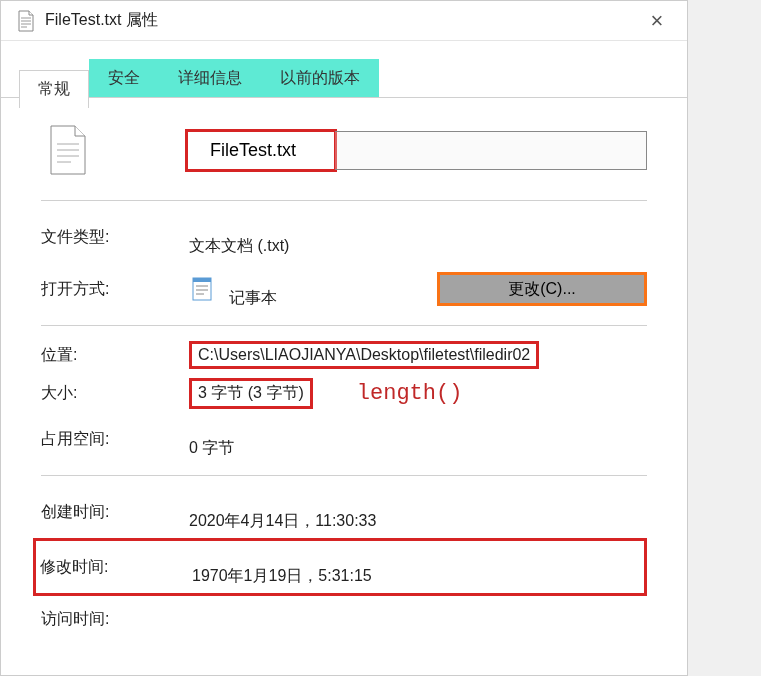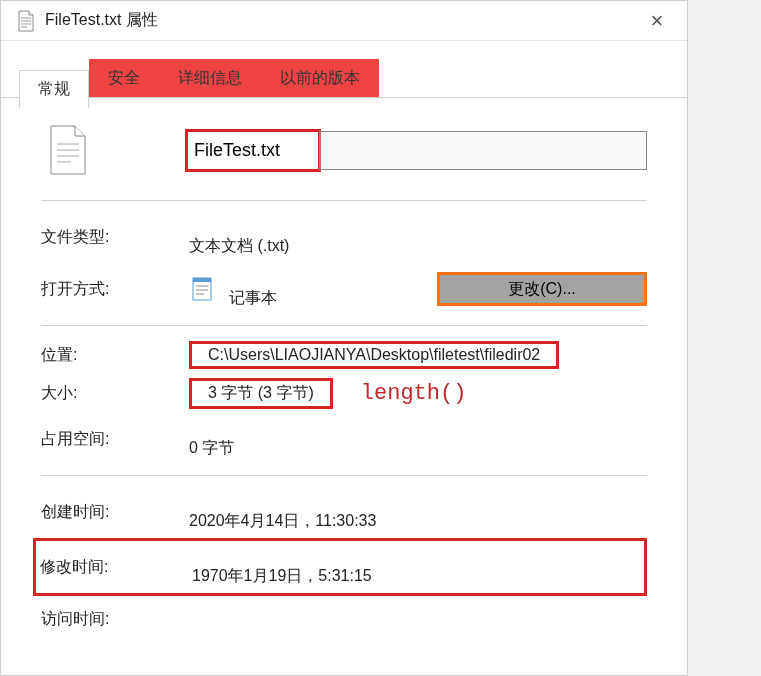--- a/index.html
+++ b/index.html
@@ -3,36 +3,36 @@
   <meta charset="utf-8">
   <style>
     * { box-sizing: border-box; margin: 0; padding: 0; }
     body { font-family: "Microsoft YaHei", "Segoe UI", sans-serif; font-size: 15px; background: #f0f0f0; width: 761px; height: 676px; overflow: hidden; }
     .window { background: #ffffff; width: 688px; height: 676px; border: 1px solid #ccc; display: flex; flex-direction: column; }
     .titlebar { display: flex; align-items: center; height: 40px; padding: 0 10px; border-bottom: 1px solid #e5e5e5; }
     .titlebar .ticon { width: 18px; height: 22px; margin-right: 10px; margin-left: 6px; }
     .titlebar .title { flex: 1; font-size: 16px; color: #222; }
     .titlebar .close { width: 40px; text-align: center; font-size: 22px; color: #555; font-weight: 300; cursor: pointer; }
     .tabs { display: flex; padding: 18px 18px 0 18px; border-bottom: 1px solid #d0d0d0; }
-    .tab { padding: 8px 18px; font-size: 16px; color: #333; cursor: pointer; border: 1px solid transparent; border-bottom: none; background: #ef4444; }
+    .tab { padding: 8px 18px; font-size: 16px; color: #333; cursor: pointer; border: 1px solid transparent; border-bottom: none; background: #5eead4; }
     .tab.active { border-color: #d0d0d0; background: #fff; position: relative; top: 11px; }
     .content { padding: 18px 40px 0 40px; overflow: hidden; }
     .row { display: flex; align-items: center; min-height: 38px; padding: 6px 0; }
     .label { width: 148px; font-size: 16px; color: #222; }
     .value { font-size: 16px; color: #222; margin-top: 19px; }
     .hr { border: none; border-top: 1px solid #d0d0d0; margin: 10px 0; }
     .fileicon-large { width: 42px; height: 52px; margin-left: 6px; margin-right: 100px; }
     .filename-input { flex: 1; font-size: 18px; padding: 8px 10px; border: 1px solid #888; font-family: inherit; }
     .openwith { display: flex; align-items: center; }
     .notepad-icon { width: 28px; height: 28px; margin-right: 12px; display: inline-block; }
     .change-btn { margin-left: auto; height: 34px; width: 210px; font-size: 16px; background: #a3a3a3; border: 3px solid #f97316; cursor: pointer; font-family: inherit; }
     .hl-red { border: 3px solid #d62424; display: inline-block; box-sizing: border-box; }
-    .hl-row { padding: 2px 16px; }
+    .hl-row { padding: 2px 6px; }
     .rowpad { padding: 4px 0; }
-    .annot { color: #c02828; font-family: "Courier New", monospace; font-size: 22px; margin-left: 28px; }
+    .annot { color: #c02828; font-family: "Courier New", monospace; font-size: 22px; margin-left: 44px; }
     .filename-wrap { display: flex; align-items: center; padding: 8px 0 14px 0; }
     .notepad-svg { width: 28px; height: 28px; }
     .doc-svg path { stroke: #888; stroke-width: 1; fill: #fff; }
   </style>
 </head>
 <body>
 
 <div class="window">
 
   <div class="titlebar">
@@ -60,21 +60,21 @@
     <div class="filename-wrap">
       <svg class="fileicon-large doc-svg" viewBox="0 0 42 52">
         <path d="M4 2 H28 L38 12 V50 H4 Z"></path>
           <path d="M28 2 V12 H38"></path>
         <line x1="10" y1="20" x2="32" y2="20" stroke="#aaa"></line>
           <line x1="10" y1="26" x2="32" y2="26" stroke="#aaa"></line>
           <line x1="10" y1="32" x2="32" y2="32" stroke="#aaa"></line>
           <line x1="10" y1="38" x2="24" y2="38" stroke="#aaa"></line>
       </svg>
       <span class="hl-red" style="margin-left:-4px; margin-right:-2px;">
-        <input class="filename-input" style="width: 130px; border: none; padding: 8px 6px;" value="FileTest.txt">
+        <input class="filename-input" style="width: 130px; border: none; padding: 8px 6px; margin-left: 16px;" value="FileTest.txt">
       </span>
       <input class="filename-input" style="flex: 1 1 0%; border-left: none;" disabled="" value="">
     </div>
 
     <hr class="hr">
 
     <div class="row">
       <span class="label">文件类型:</span>
       <span class="value">文本文档 (.txt)</span>
     </div>

